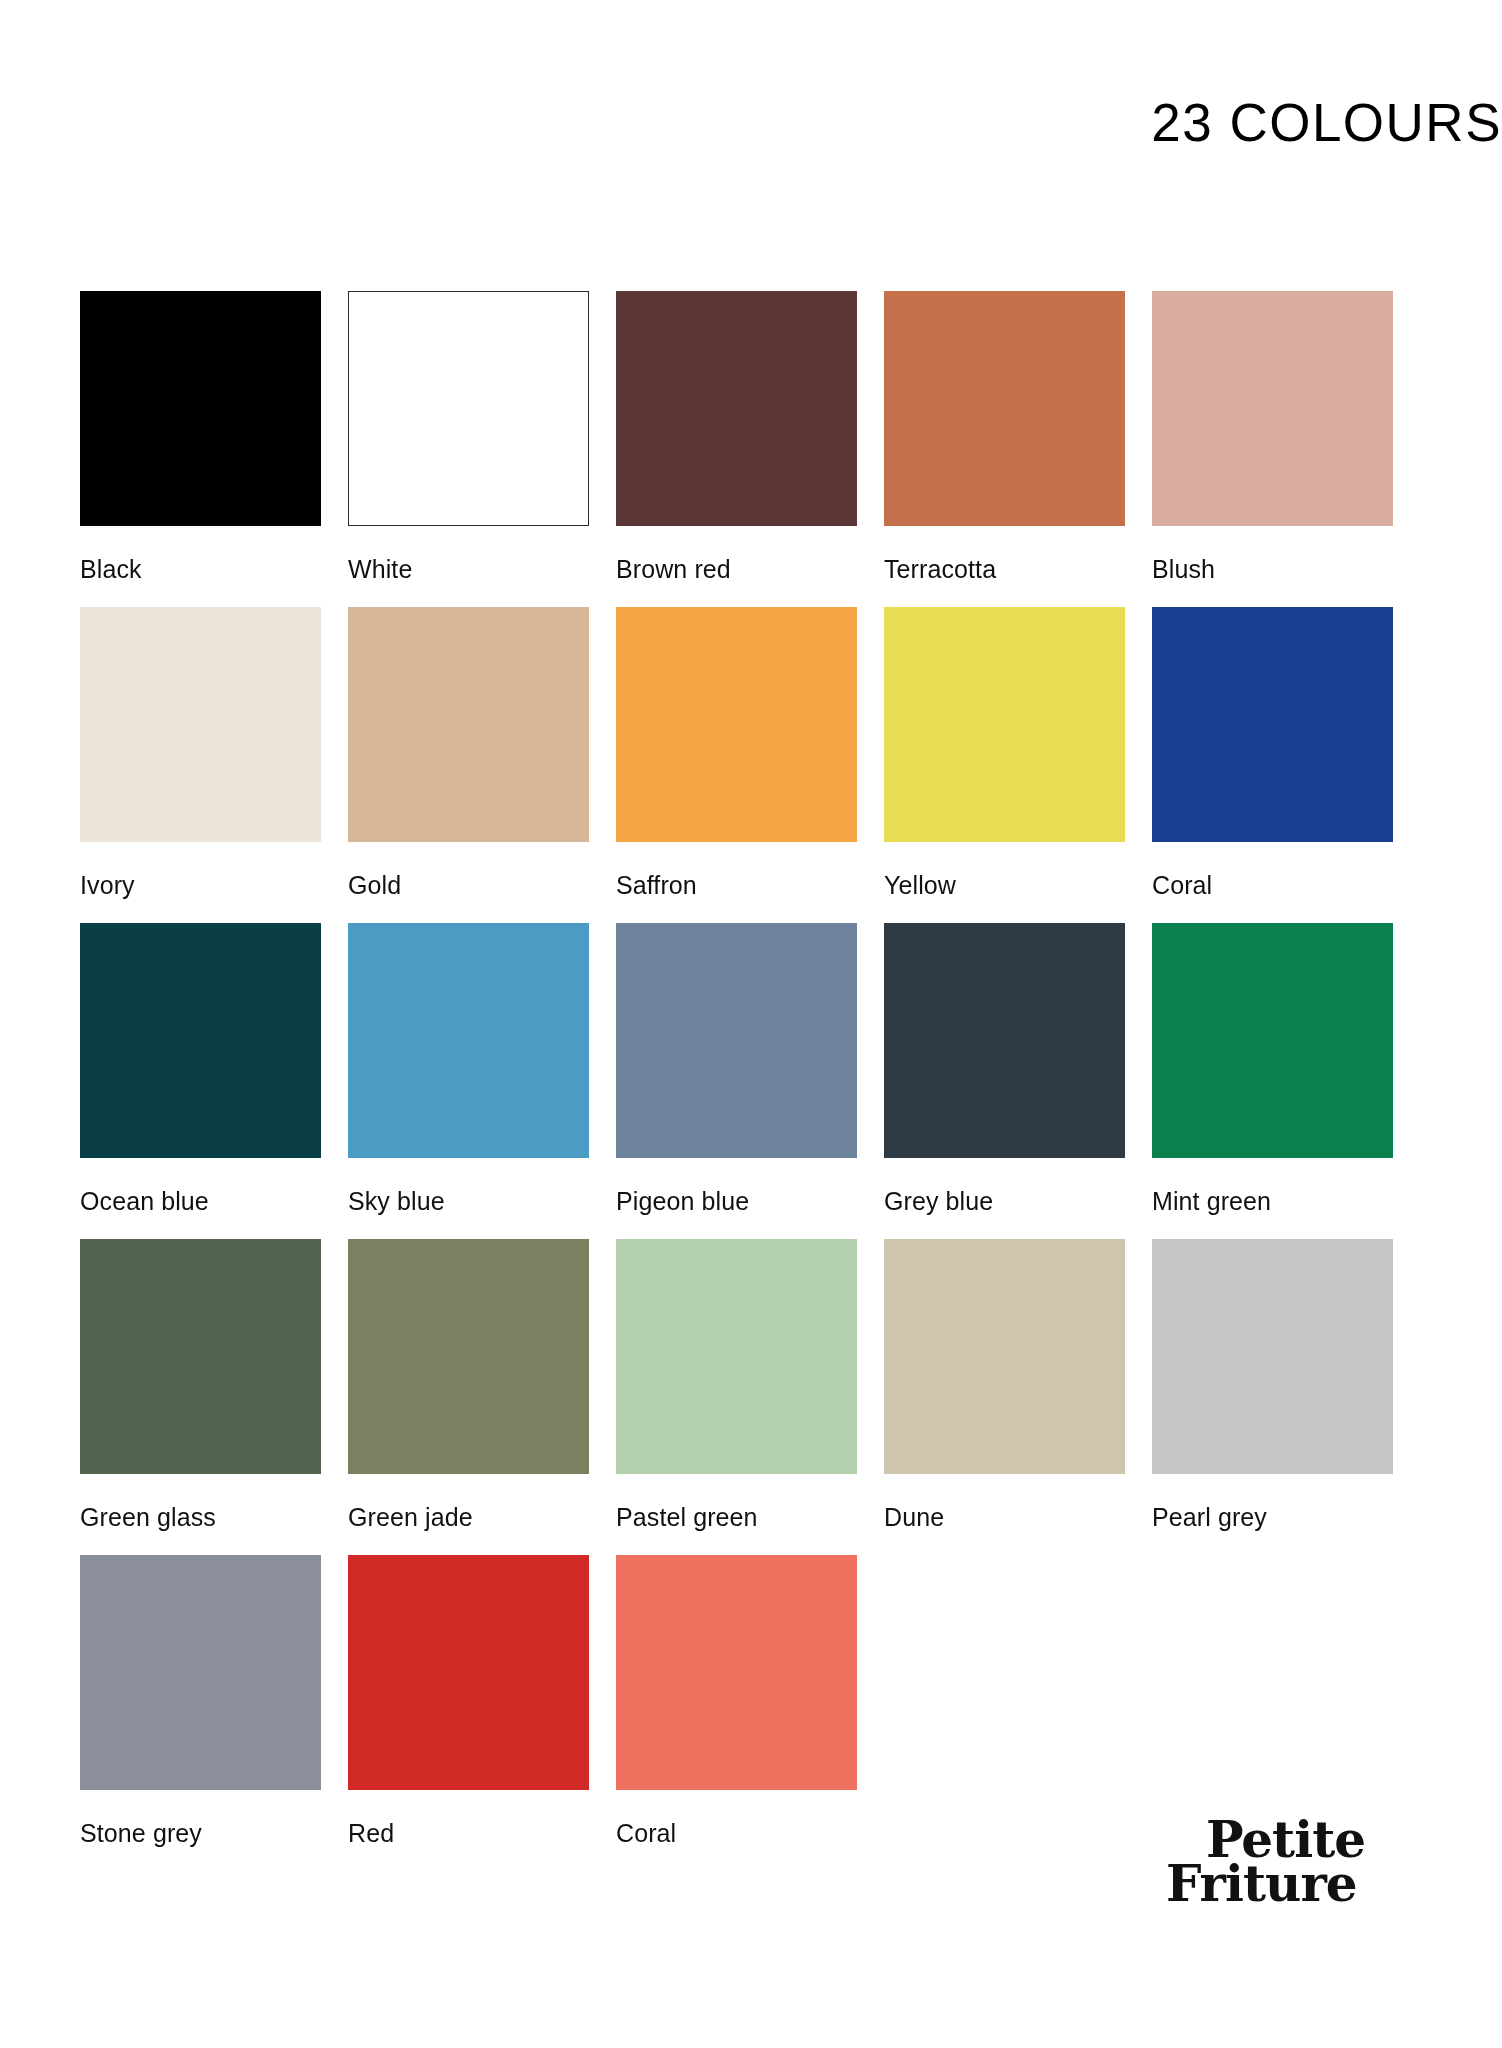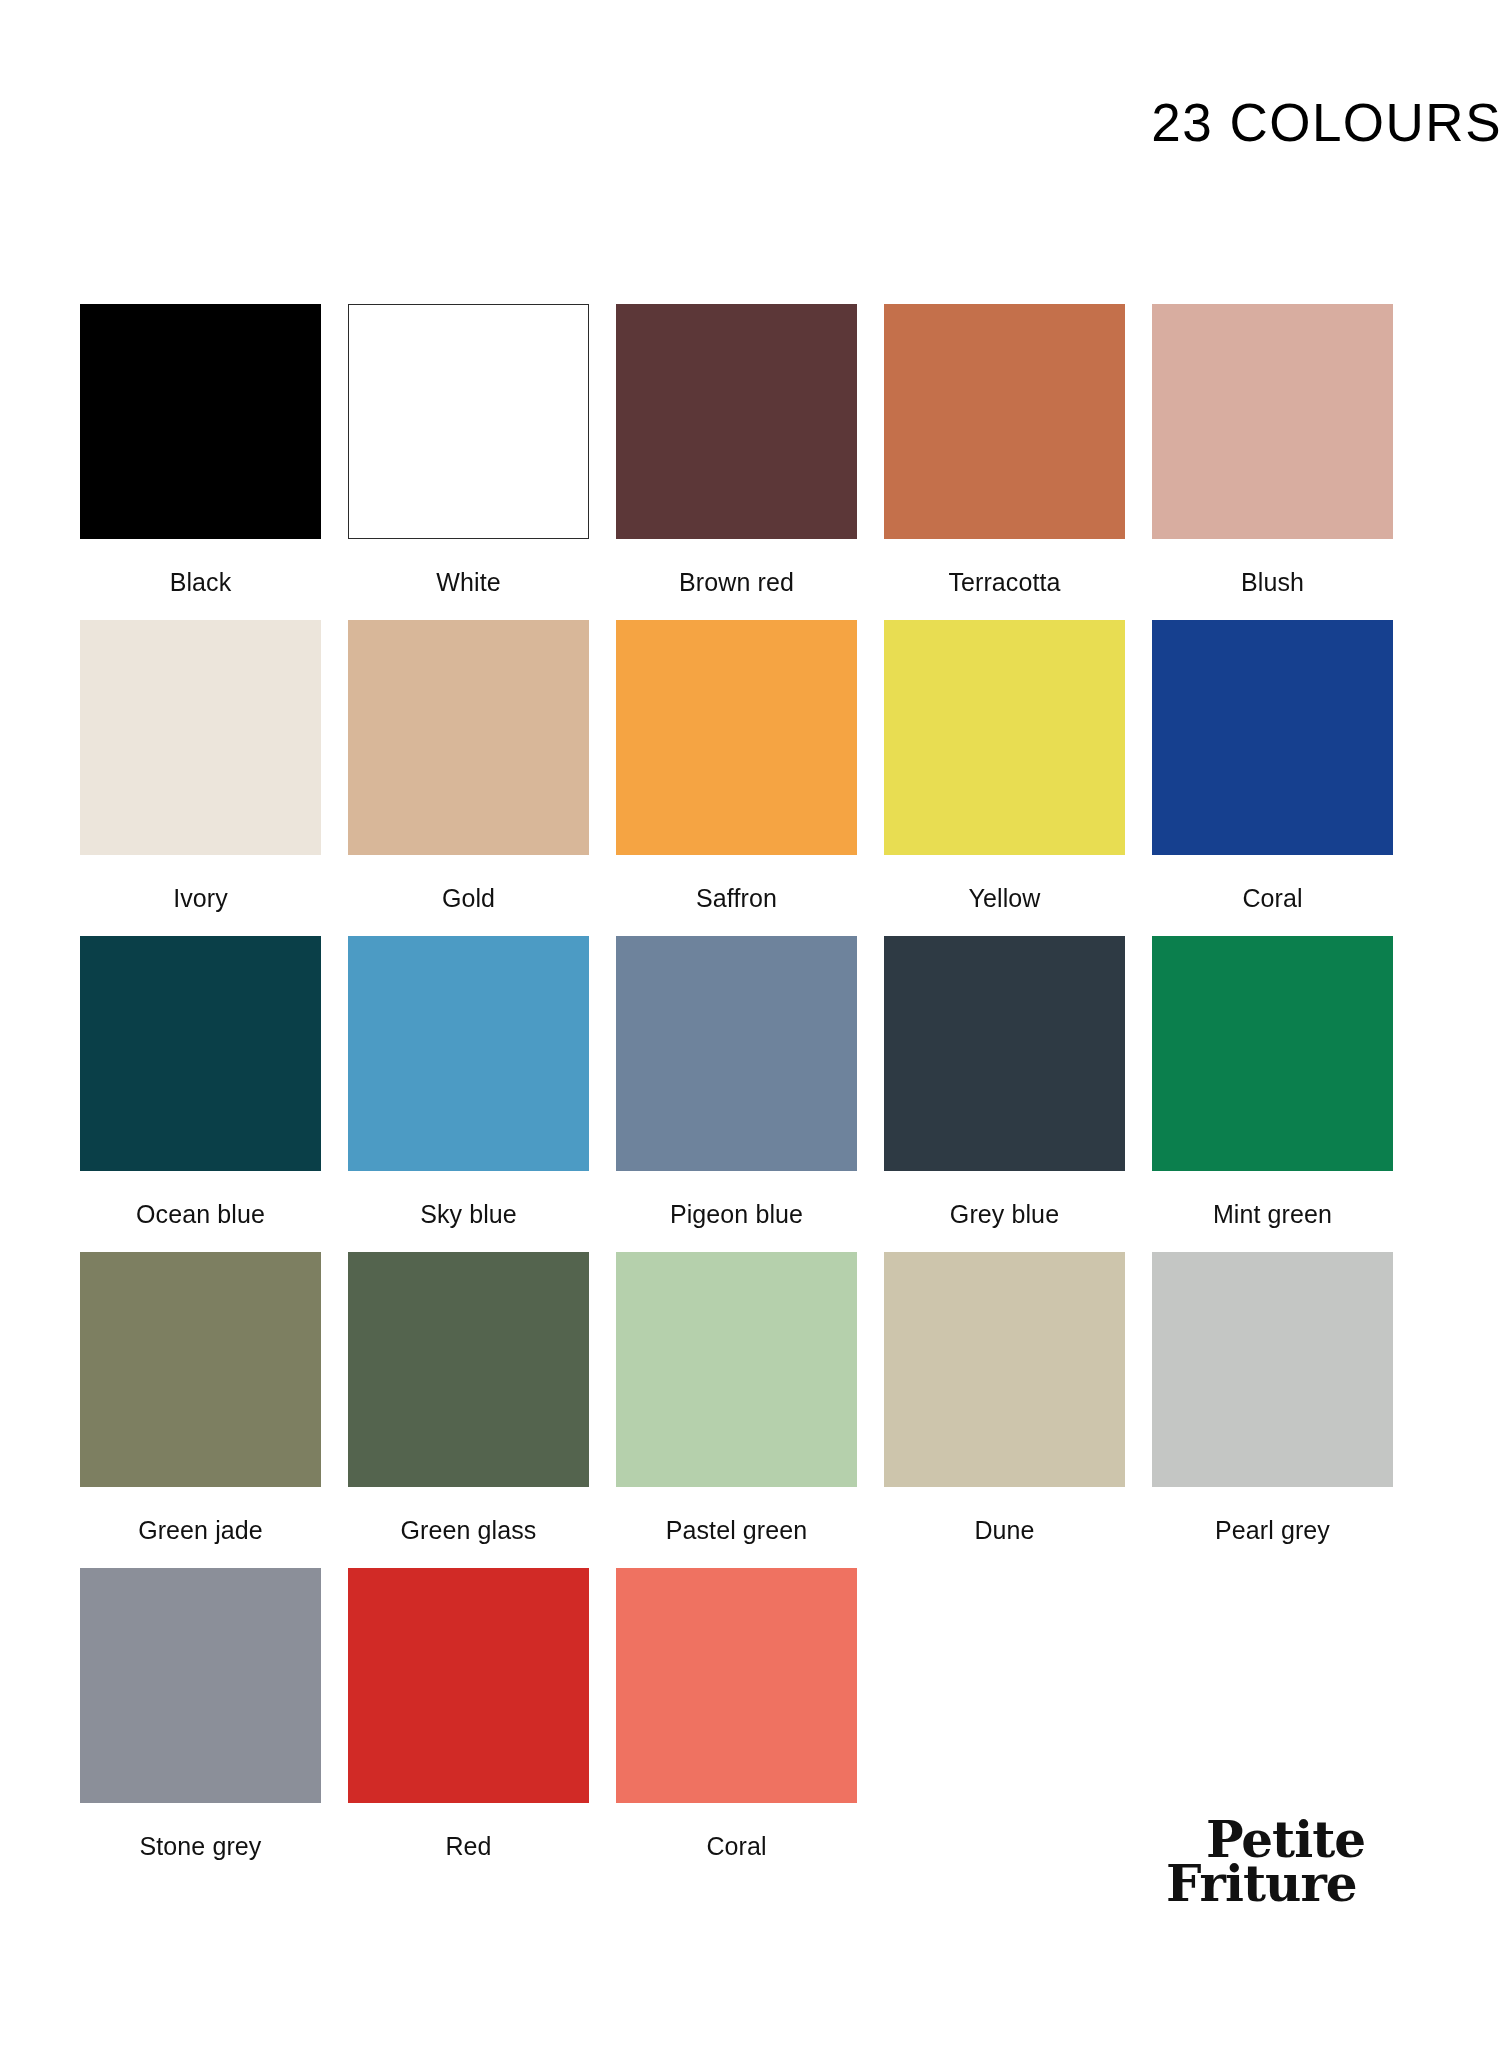--- a/index.html
+++ b/index.html
@@ -33,27 +33,26 @@
     letter-spacing: 1.5px;
     color: #000000;
     padding-top: 96px;
     line-height: 1;
   }
 
   
   .grid {
     position: absolute;
     left: 80px;
-    top: 304px;
+    top: 291px;
     width: 1340px;
     display: grid;
     grid-template-columns: repeat(5, 241px);
     column-gap: 27px;
     row-gap: 0;
-    text-align: center;
   }
 
   .cell {
     width: 241px;
     margin-bottom: 25px;
   }
 
   .swatch {
     width: 241px;
     height: 235px;
@@ -146,26 +145,26 @@
       </div>
       <div class="cell">
         <div class="swatch" style="background: rgb(46, 58, 68);"></div>
         <div class="cell-label">Grey blue</div>
       </div>
       <div class="cell">
         <div class="swatch" style="background: rgb(11, 127, 77);"></div>
         <div class="cell-label">Mint green</div>
       </div>
       <div class="cell">
+        <div class="swatch" style="background: rgb(84, 100, 78);"></div>
+        <div class="cell-label">Green glass</div>
+      </div>
+      <div class="cell">
         <div class="swatch" style="background: rgb(125, 127, 97);"></div>
         <div class="cell-label">Green jade</div>
-      </div>
-      <div class="cell">
-        <div class="swatch" style="background: rgb(84, 100, 78);"></div>
-        <div class="cell-label">Green glass</div>
       </div>
       <div class="cell">
         <div class="swatch" style="background: rgb(181, 208, 172);"></div>
         <div class="cell-label">Pastel green</div>
       </div>
       <div class="cell">
         <div class="swatch" style="background: rgb(205, 197, 172);"></div>
         <div class="cell-label">Dune</div>
       </div>
       <div class="cell">

